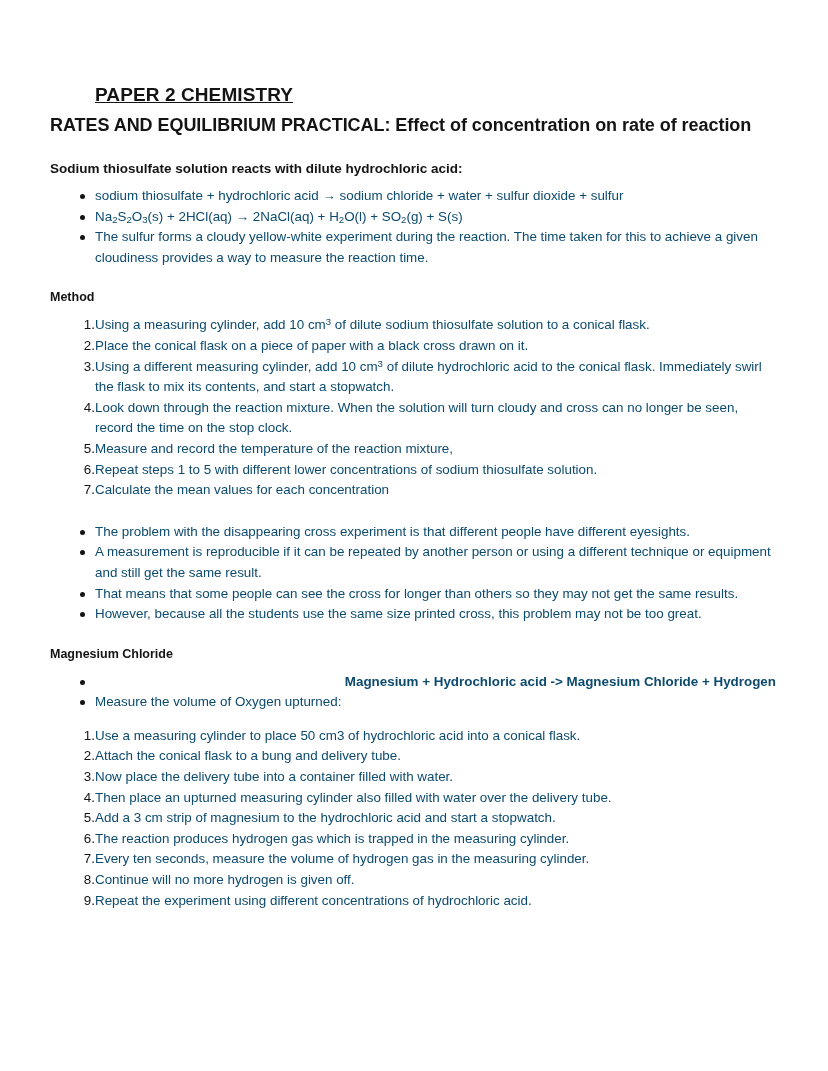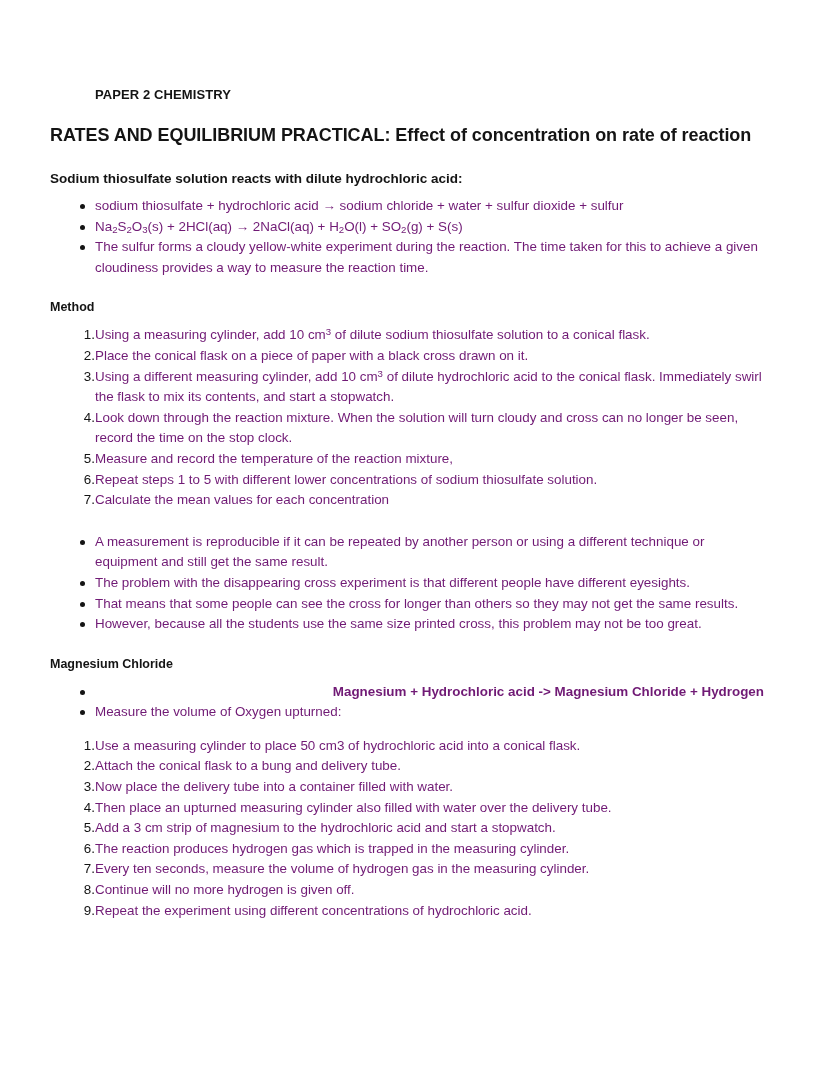--- a/index.html
+++ b/index.html
@@ -16,23 +16,24 @@
   }
   .page {
     position: relative;
     width: 828px;
     height: 1071px;
     background: #ffffff;
     box-sizing: border-box;
     padding: 86px 48px 40px 50px;
   }
   .doc-title {
-    font-size: 13px;
+    font-size: 19px;
     font-weight: bold;
-    margin: 0 0 24px 45px;
+    text-decoration: underline;
+    margin: 0 0 14px 45px;
     letter-spacing: 0.1px;
     line-height: 17px;
   }
   .doc-subtitle {
     font-size: 18px;
     font-weight: bold;
     margin: 0;
     line-height: 17px;
     letter-spacing: -0.05px;
   }
@@ -54,22 +55,22 @@
     margin: 0;
     padding: 0;
     list-style: none;
   }
   ul.bullets > li,
   ol.steps > li {
     position: relative;
     font-size: 13.4px;
     line-height: 20.6px;
     padding-left: 45px;
-    margin: 0 16px 0 0;
-    color: #701a75;
+    margin: 0 4px 0 0;
+    color: #0c4a6e;
   }
   ul.bullets > li::before {
     content: "";
     position: absolute;
     left: 30px;
     top: 8px;
     width: 5px;
     height: 5px;
     border-radius: 50%;
     background: #141414;
@@ -141,22 +142,22 @@
     <li><span>Using a different measuring cylinder, add 10 cm</span><sup class="cube">3</sup><span> of dilute hydrochloric acid to the conical flask. Immediately swirl the flask to mix its contents, and start a stopwatch.</span></li>
     <li><span>Look down through the reaction mixture. When the solution will turn cloudy and cross can no longer be seen, record the time on the stop clock.</span></li>
     <li><span>Measure and record the temperature of the reaction mixture,</span></li>
     <li><span>Repeat steps 1 to 5 with different lower concentrations of sodium thiosulfate solution.</span></li>
     <li><span>Calculate the mean values for each concentration</span></li>
   </ol>
 
   <div class="spacer-md"></div>
 
   <ul class="bullets textblock">
+    <li>The problem with the disappearing cross experiment is that different people have different eyesights.</li>
     <li>A measurement is reproducible if it can be repeated by another person or using a different technique or equipment and still get the same result.</li>
-    <li>The problem with the disappearing cross experiment is that different people have different eyesights.</li>
     <li>That means that some people can see the cross for longer than others so they may not get the same results.</li>
     <li>However, because all the students use the same size printed cross, this problem may not be too great.</li>
   </ul>
 
   <div class="spacer-md"></div>
 
   <div class="section-heading small">Magnesium Chloride</div>
 
   <div class="spacer-xs"></div>
 

